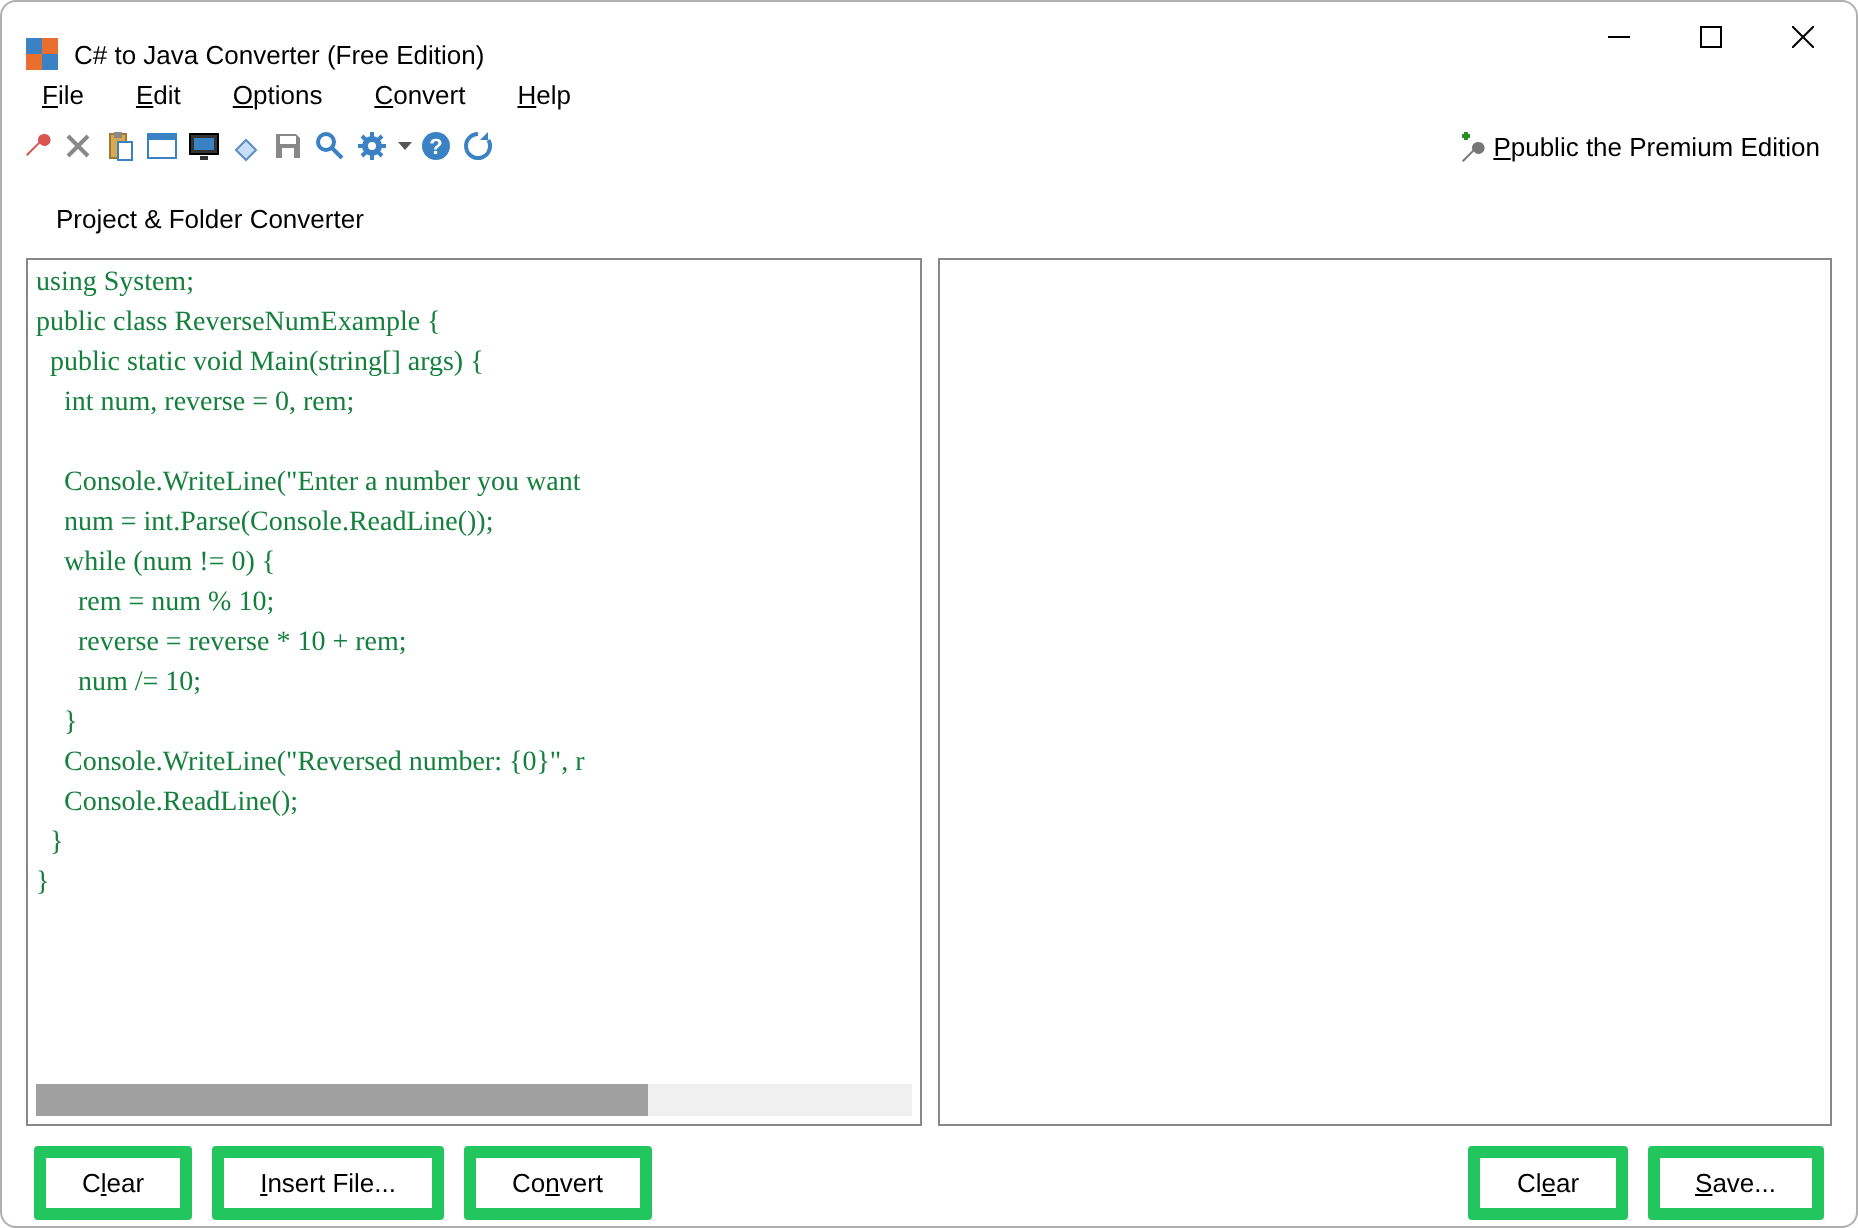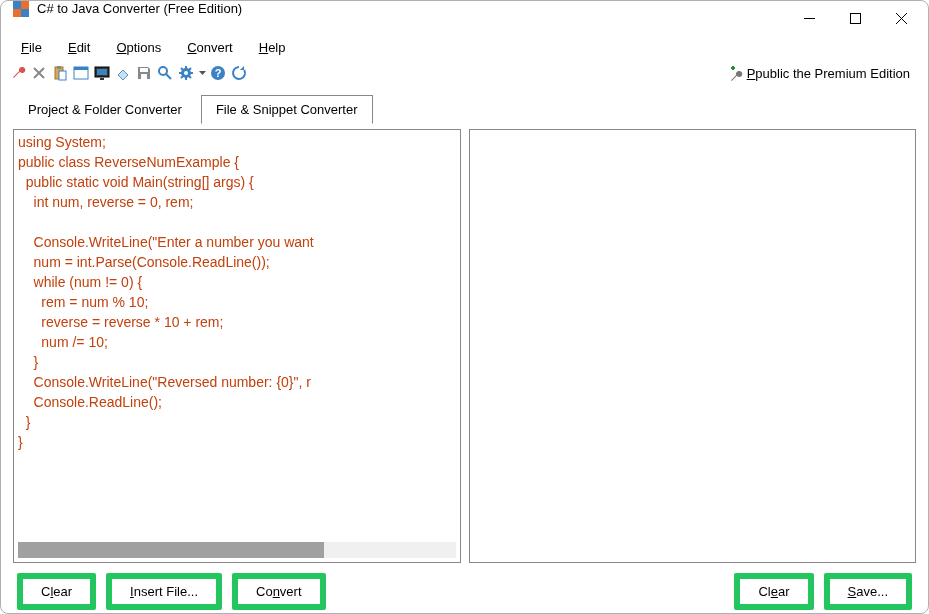--- a/index.html
+++ b/index.html
@@ -1,38 +1,38 @@
 <!DOCTYPE html>
 <html><head>
 <meta charset="utf-8">
 <style>
 html,body{margin:0;padding:0;font-family:"Segoe UI",Tahoma,sans-serif;font-size:13px;color:#000;background:#fff;width:929px;height:614px;overflow:hidden}
 .window{width:929px;height:614px;border:1px solid #b0b0b0;border-radius:8px;box-sizing:border-box;display:flex;flex-direction:column;background:#fff;position:relative}
-.titlebar{height:34px;display:flex;align-items:flex-start;padding:0 4px 0 12px}
+.titlebar{height:34px;display:flex;align-items:flex-end;padding:0 4px 0 12px}
 .titlebar .app-icon{width:16px;height:16px;margin-right:8px;display:flex;flex-direction:column}
 .titlebar .app-icon .r{flex:1;display:flex}
 .titlebar .app-icon .c{flex:1}
 .titlebar .title{flex:1;font-size:13px;color:#000}
 .win-btns{display:flex;height:100%}
 .win-btn{width:46px;display:flex;align-items:center;justify-content:center;cursor:default}
 .win-btn svg{width:11px;height:11px;stroke:#000;fill:none;stroke-width:1}
 .menubar{height:24px;display:flex;align-items:center;padding:0 10px;gap:6px}
 .menubar .mi{padding:2px 10px;cursor:default}
 .menubar .mi .ul{text-decoration:underline}
 .toolbar{height:28px;display:flex;align-items:center;padding:0 8px;gap:3px}
 .tool-ic{width:18px;height:18px;display:flex;align-items:center;justify-content:center;cursor:default}
 .spacer{flex:1}
 .premium{display:flex;align-items:center;gap:4px;padding:0 10px;cursor:default}
 .premium .ul{text-decoration:underline}
 .tabbar{height:30px;display:flex;align-items:flex-end;padding:0 12px;margin-top:6px}
 .tab{padding:6px 14px;border:1px solid transparent;cursor:default;margin-right:4px;position:relative;top:1px;background:#fff}
 .tab.active{border:1px solid #888;border-bottom:1px solid #fff}
 .content{flex:1;display:flex;padding:6px 12px 6px 12px;gap:8px;min-height:0}
 .pane{flex:1;border:1px solid #888;background:#fff;overflow:hidden;display:flex;flex-direction:column}
-.code{flex:1;font-family:Liberation Sans, sans-serif;font-size:14px;line-height:20px;white-space:pre;overflow:hidden;padding:2px 4px;color:#c2410c}
+.code{flex:1;font-family:Liberation Serif, serif;font-size:14px;line-height:20px;white-space:pre;overflow:hidden;padding:2px 4px;color:#15803d}
 .hscroll{height:16px;background:#f0f0f0;position:relative;margin:4px}
 .hscroll .thumb{position:absolute;left:0;top:0;height:100%;width:70%;background:#a0a0a0}
 .btnrow{height:44px;display:flex;align-items:center;padding:0 16px;gap:10px}
 .btn{padding:5px 18px;border:6px solid #22c55e;background:#fff;cursor:default;border-radius:2px;font-size:13px}
 .btn .ul{text-decoration:underline}
 .right-btns{margin-left:auto;display:flex;gap:10px}
 </style>
 </head>
 <body>
 
@@ -156,21 +156,20 @@
       <svg width="16" height="16" viewBox="0 0 16 16">
           <path d="M6 1v4M4 3h4" stroke="#2a8f2a" stroke-width="2"></path>
           <path d="M12 6a3 3 0 00-2.8 4.1L4 15.3l.7.7 5.2-5.2A3 3 0 1012 6z" fill="#777"></path>
         </svg>
       <span><span class="ul">P</span><span>public the Premium Edition</span></span>
     </span>
   </div>
 
   <div class="tabbar">
     <div class="tab">Project &amp; Folder Converter</div>
-    <div class="tab active">File &amp; Snippet Converter</div>
   </div>
 
   <div class="content">
     <div class="pane">
       <div class="code">using System;
 public class ReverseNumExample {
   public static void Main(string[] args) {
     int num, reverse = 0, rem;
 
     Console.WriteLine("Enter a number you want 

